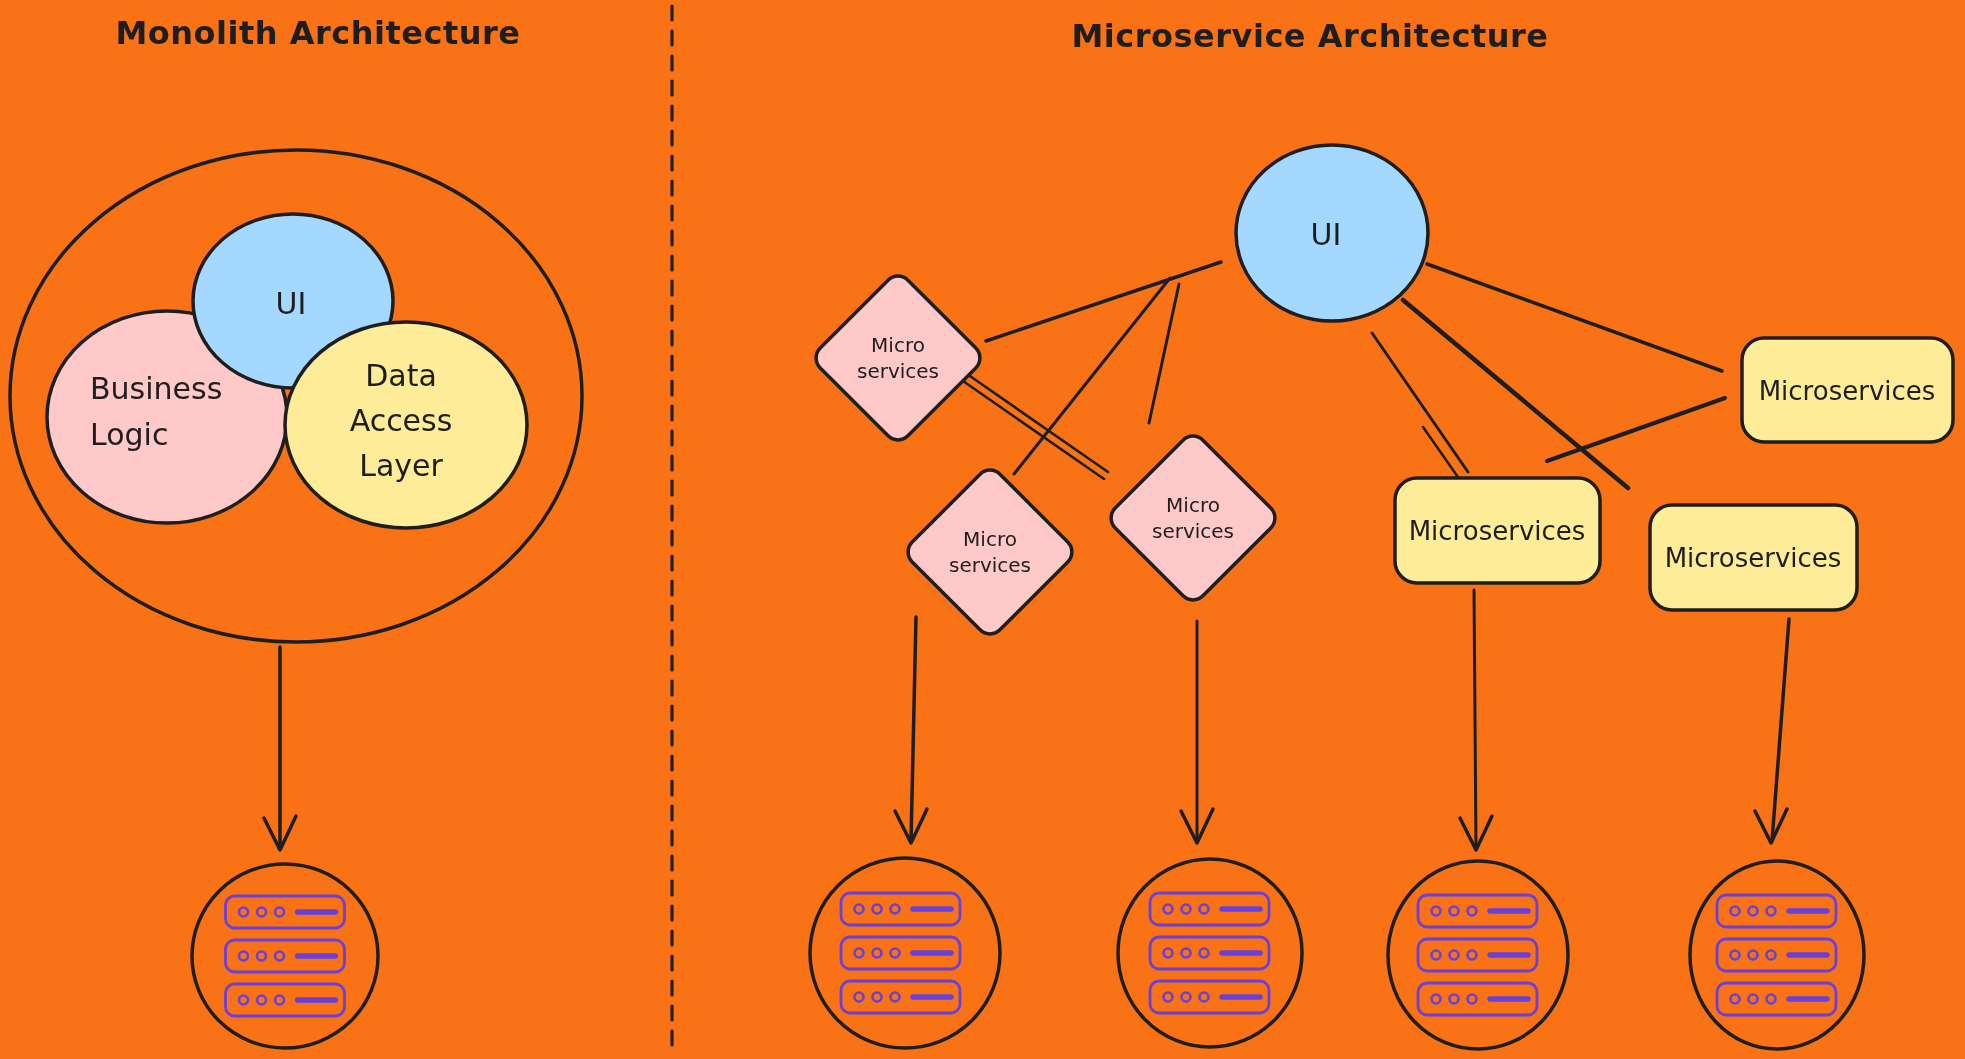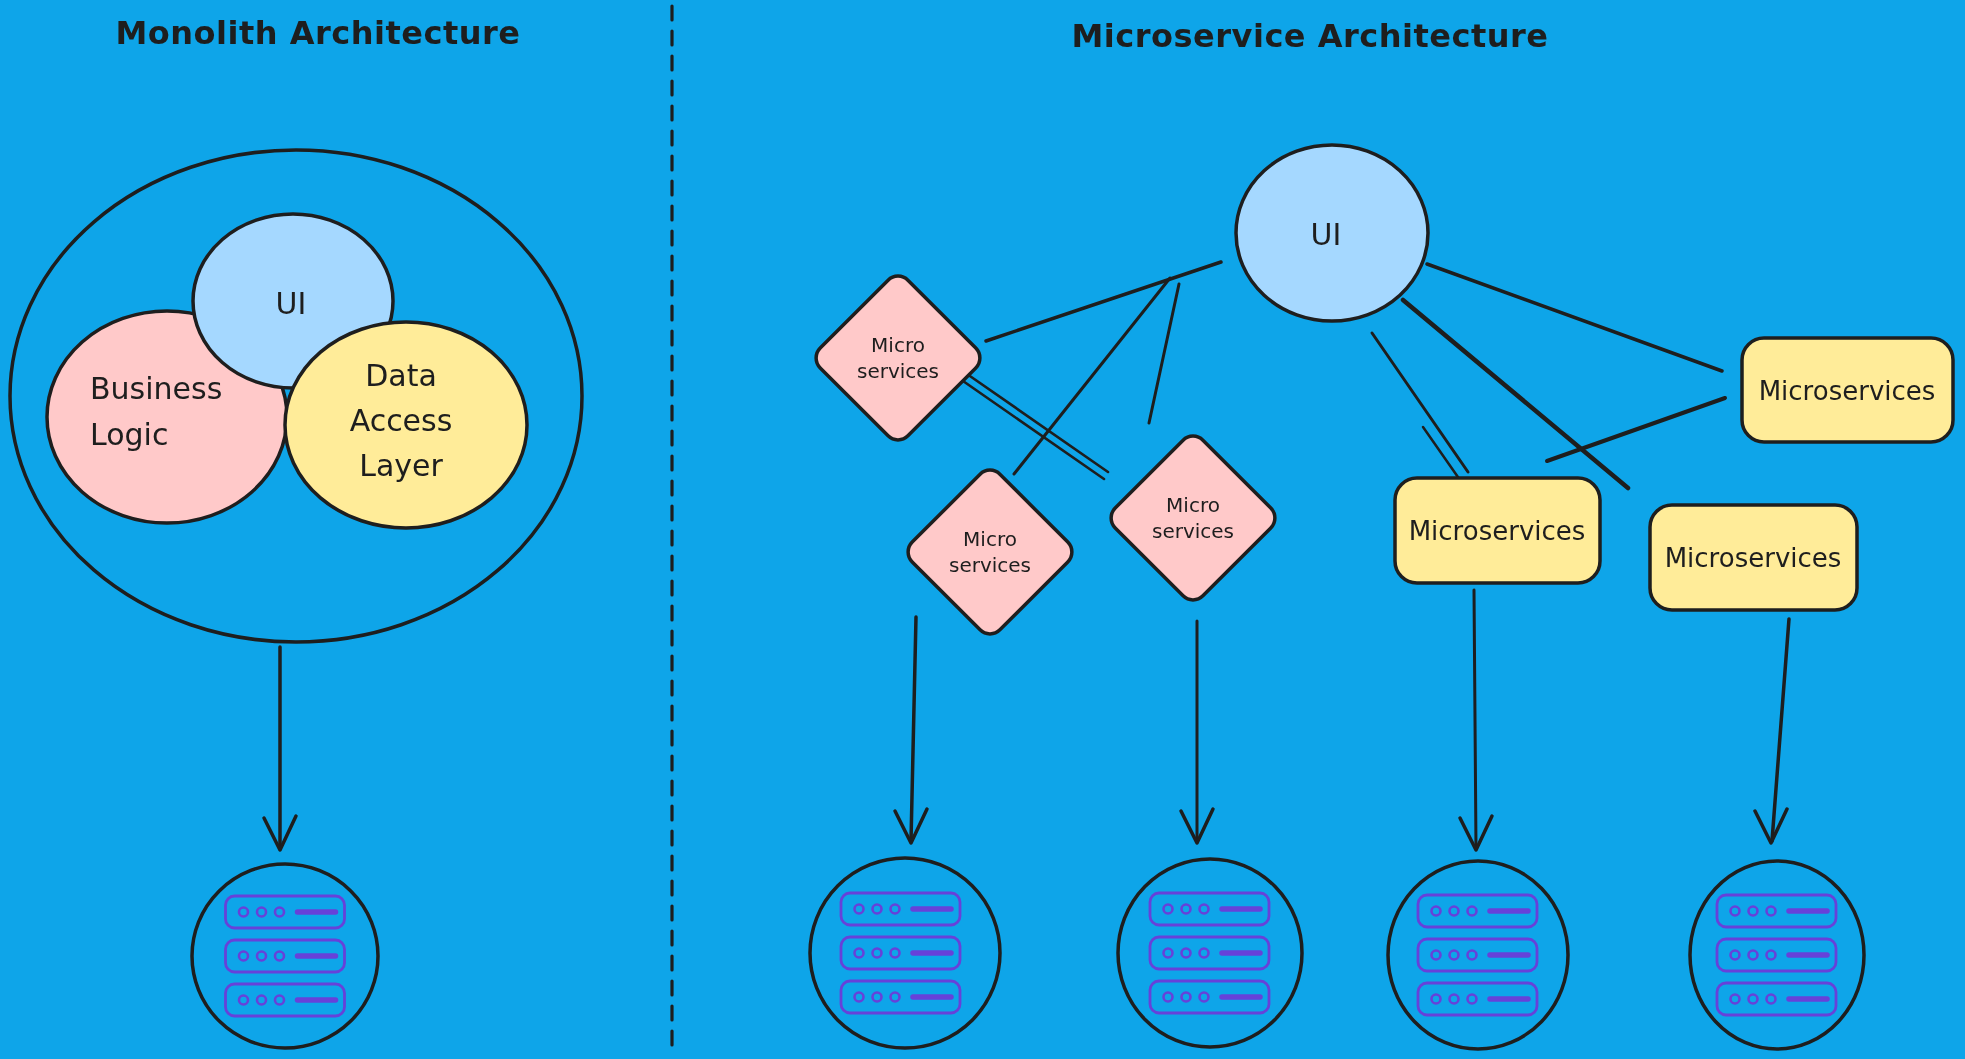--- a/index.html
+++ b/index.html
@@ -1,16 +1,16 @@
 <!DOCTYPE html>
 <html><head>
 <meta charset="utf-8">
 <style>
   html,body{margin:0;padding:0;background:#ffffff;}
-  .canvas-wrap{position:relative;width:1965px;height:1059px;background:#0ea5e9;overflow:hidden;}
+  .canvas-wrap{position:relative;width:1965px;height:1059px;background:#f97316;overflow:hidden;}
   svg{display:block;}
   text{font-family:"DejaVu Sans","Liberation Sans",sans-serif;fill:currentColor;}
   .title{font-size:32px;font-weight:600;letter-spacing:.5px;}
   .lbl-lg{font-size:30px;font-weight:500;}
   .lbl-md{font-size:26px;font-weight:500;}
   .lbl-sm{font-size:20px;font-weight:500;}
   .shape{stroke:currentColor;stroke-width:3.5;}
   .conn{stroke:currentColor;fill:none;stroke-linecap:round;}
   .arrow{stroke:currentColor;fill:none;stroke-width:3.5;stroke-linecap:round;stroke-linejoin:round;}
 </style>

